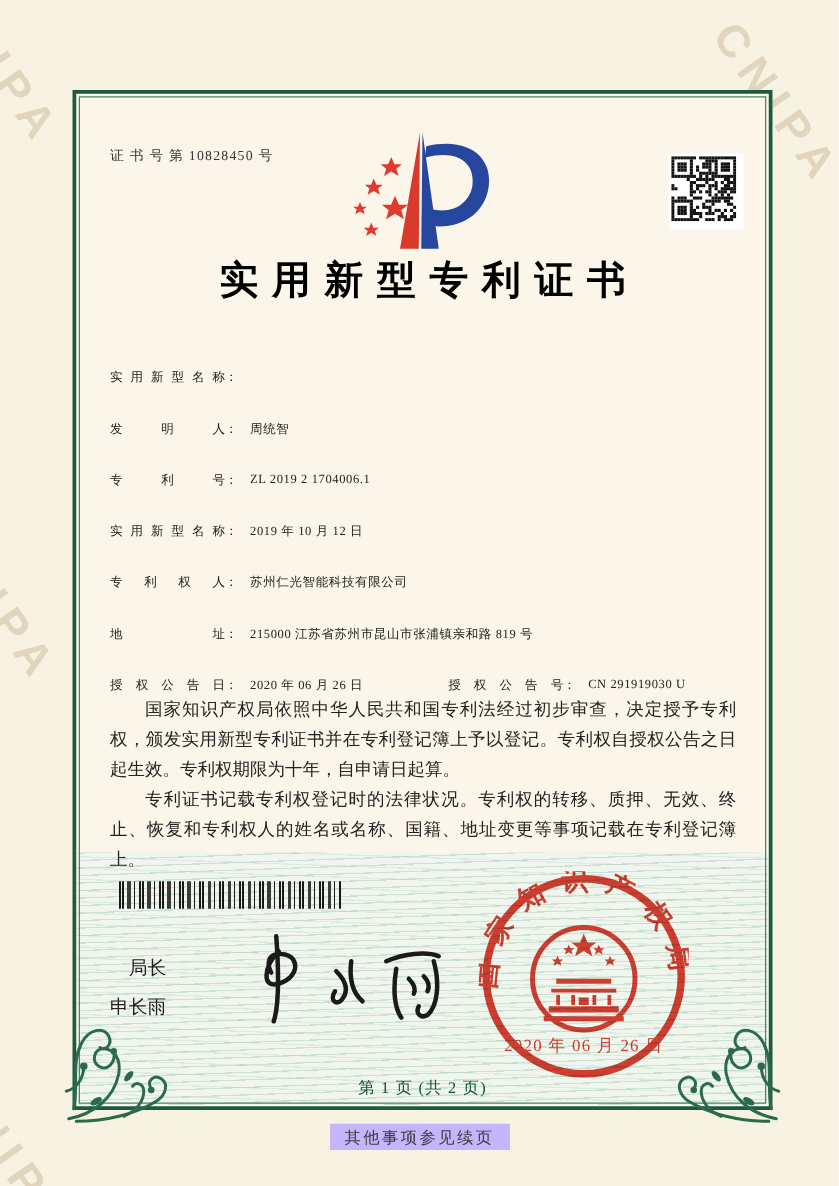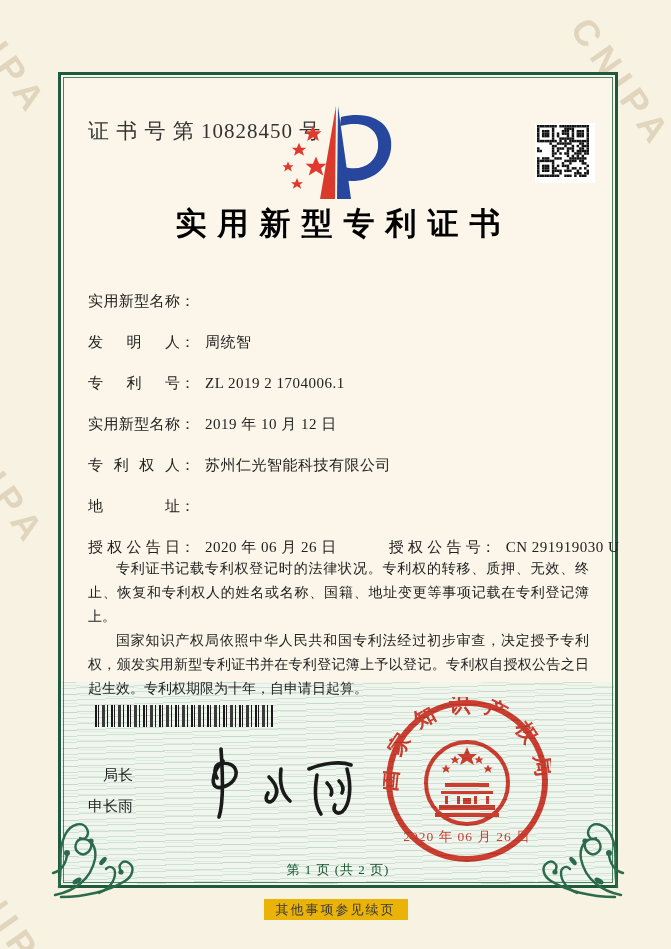--- a/index.html
+++ b/index.html
@@ -26,36 +26,36 @@
   }
   .guilloche{
     position:absolute;left:1px;right:1px;bottom:1px;height:202px;
     background-color:#f0f6ee;
     background-image:
       repeating-linear-gradient(178deg, rgba(126,177,148,.30) 0 1px, rgba(255,255,255,0) 1px 6px),
       repeating-linear-gradient(2deg, rgba(126,177,148,.16) 0 1px, rgba(255,255,255,0) 1px 9px);
   }
   
   .cert-no{
-    position:absolute;left:27px;top:42px;font-size:21px;letter-spacing:1px;color:#333;
+    position:absolute;left:27px;top:42px;font-size:11px;letter-spacing:1px;color:#333;
   }
   .logo{position:absolute;left:212px;top:30px;width:132px;height:96px;}
   .qr{position:absolute;left:474px;top:48px;width:56px;height:56px;background:#fff;padding:2px;}
   .title{
     position:absolute;left:0;right:0;top:128px;text-align:center;
     font-size:31px;font-weight:bold;letter-spacing:11px;color:#000000;
     text-indent:11px;
   }
   
-  .fields{position:absolute;left:27px;right:24px;top:206px;font-size:15px;}
+  .fields{position:absolute;left:27px;right:24px;top:206px;font-size:10px;}
   .frow{height:41px;display:flex;align-items:center;white-space:nowrap;}
   .flabel{display:inline-block;width:92px;text-align:justify;text-align-last:justify;color:#222;}
   .fcolon{margin-right:10px;color:#222;}
   .fvalue{color:#222;letter-spacing:.5px;}
-  .frow-double{display:flex;gap:52px;}
+  .frow-double{display:flex;gap:68px;}
   .pair{display:flex;align-items:center;white-space:nowrap;}
   
   .paras{
     position:absolute;left:27px;right:26px;top:482px;
     font-size:14px;line-height:24px;color:#222;text-align:justify;
   }
   .paras p{margin:0;text-indent:2em;}
   
   .barcode{
     position:absolute;left:34px;top:630px;width:178px;height:22px;
@@ -73,21 +73,21 @@
   
   .seal{position:absolute;left:322px;top:622px;width:168px;height:168px;mix-blend-mode:multiply;}
   
   .page-footer{
     position:absolute;left:0;right:0;top:786px;text-align:center;
     font-size:13px;color:#14532d;letter-spacing:1px;
   }
   .note{
     position:absolute;left:0;right:0;top:901px;text-align:center;font-size:13px;color:#3a3a3a;
   }
-  .note span{background:#eab308;padding:3px 12px;letter-spacing:2px;}
+  .note span{background:#c4b5fd;padding:3px 12px;letter-spacing:2px;}
   
   .orn{position:absolute;width:118px;height:112px;pointer-events:none;}
   .orn-bl{left:-14px;bottom:-16px;}
   .orn-br{right:-14px;bottom:-16px;transform:scaleX(-1);}
 </style>
 </head>
 <body>
 
 <div class="wm" style="left:-28px;top:-22px">CNIPA</div>
 <div class="wm" style="left:596px;top:10px">CNIPA</div>
@@ -416,38 +416,39 @@
       <span class="fvalue">2019 年 10 月 12 日</span>
     </div>
     <div class="frow">
       <span class="flabel">专利权人</span>
         <span class="fcolon">：</span>
       <span class="fvalue">苏州仁光智能科技有限公司</span>
     </div>
     <div class="frow">
       <span class="flabel">地址</span>
         <span class="fcolon">：</span>
+      <span class="fvalue">215000 江苏省苏州市昆山市张浦镇亲和路 819 号</span>
     </div>
     <div class="frow frow-double">
       <span class="pair">
         <span class="flabel">授权公告日</span>
           <span class="fcolon">：</span>
         <span class="fvalue">2020 年 06 月 26 日</span>
       </span>
       <span class="pair">
         <span class="flabel">授权公告号</span>
           <span class="fcolon">：</span>
         <span class="fvalue">CN 291919030 U</span>
       </span>
     </div>
   </div>
 
   <div class="paras">
+    <p>国家知识产权局依照中华人民共和国专利法经过初步审查，决定授予专利权，颁发实用新型专利证书并在专利登记簿上予以登记。专利权自授权公告之日起生效。专利权期限为十年，自申请日起算。</p>
     <p>专利证书记载专利权登记时的法律状况。专利权的转移、质押、无效、终止、恢复和专利权人的姓名或名称、国籍、地址变更等事项记载在专利登记簿上。</p>
-    <p>国家知识产权局依照中华人民共和国专利法经过初步审查，决定授予专利权，颁发实用新型专利证书并在专利登记簿上予以登记。专利权自授权公告之日起生效。专利权期限为十年，自申请日起算。</p>
   </div>
 
   <div class="barcode"></div>
 
   <div class="signer">
     <div>局长</div>
     <div>申长雨</div>
   </div>
 
   <svg class="signature" viewBox="0 0 172 78">

